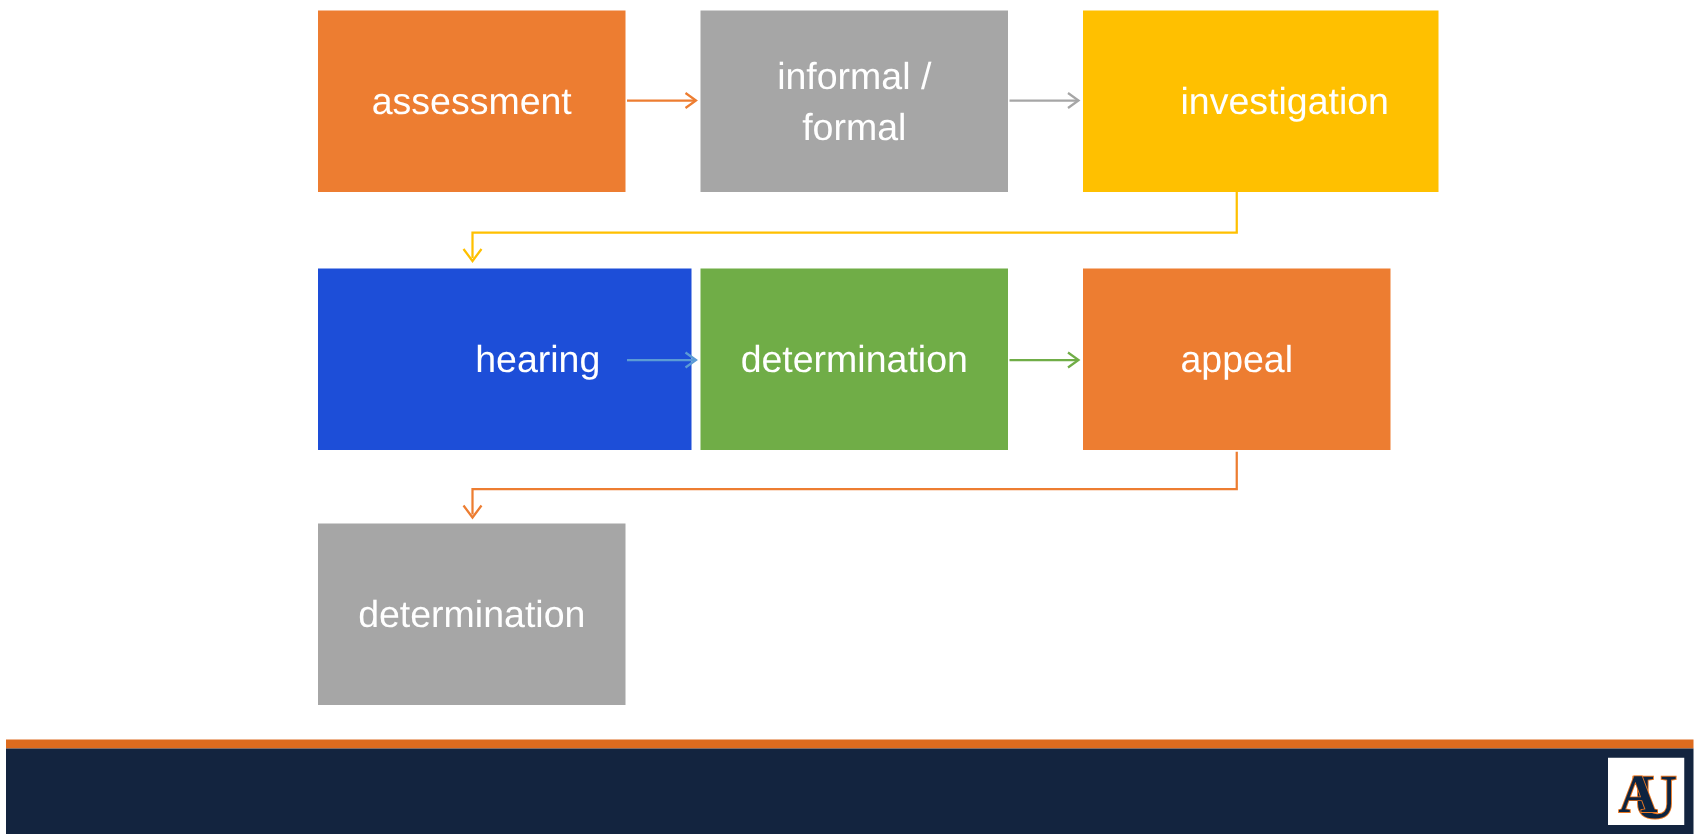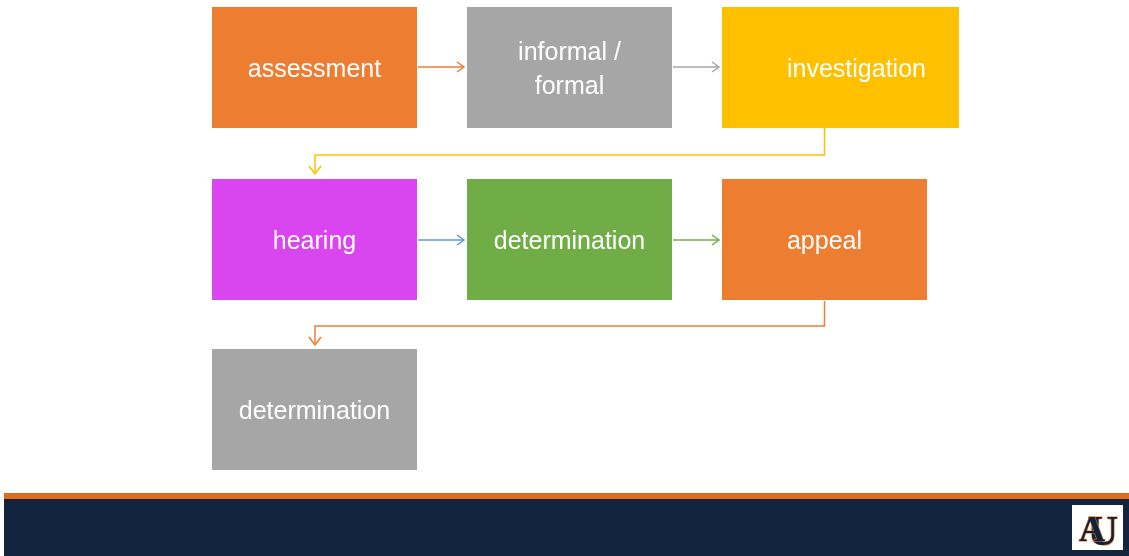--- a/index.html
+++ b/index.html
@@ -56,21 +56,21 @@
   <div class="node r1 c1" style="background: rgb(237, 125, 49);">
     <span class="node-label">assessment</span>
   </div>
   <div class="node r1 c2" style="background: rgb(166, 166, 166);">
     <span class="node-label two-line">informal / formal</span>
   </div>
   <div class="node r1 c3" style="background: rgb(255, 192, 0); padding-left: 32px;">
     <span class="node-label">investigation</span>
   </div>
 
-  <div class="node r2 c1" style="background: #d946ef;">
+  <div class="node r2 c1" style="background: #1d4ed8; padding-left: 44px;">
     <span class="node-label">hearing</span>
   </div>
   <div class="node r2 c2" style="background: rgb(112, 173, 71);">
     <span class="node-label">determination</span>
   </div>
   <div class="node r2 c3" style="background: rgb(237, 125, 49);">
     <span class="node-label">appeal</span>
   </div>
 
   <div class="node r3 c1" style="background: rgb(166, 166, 166);">

